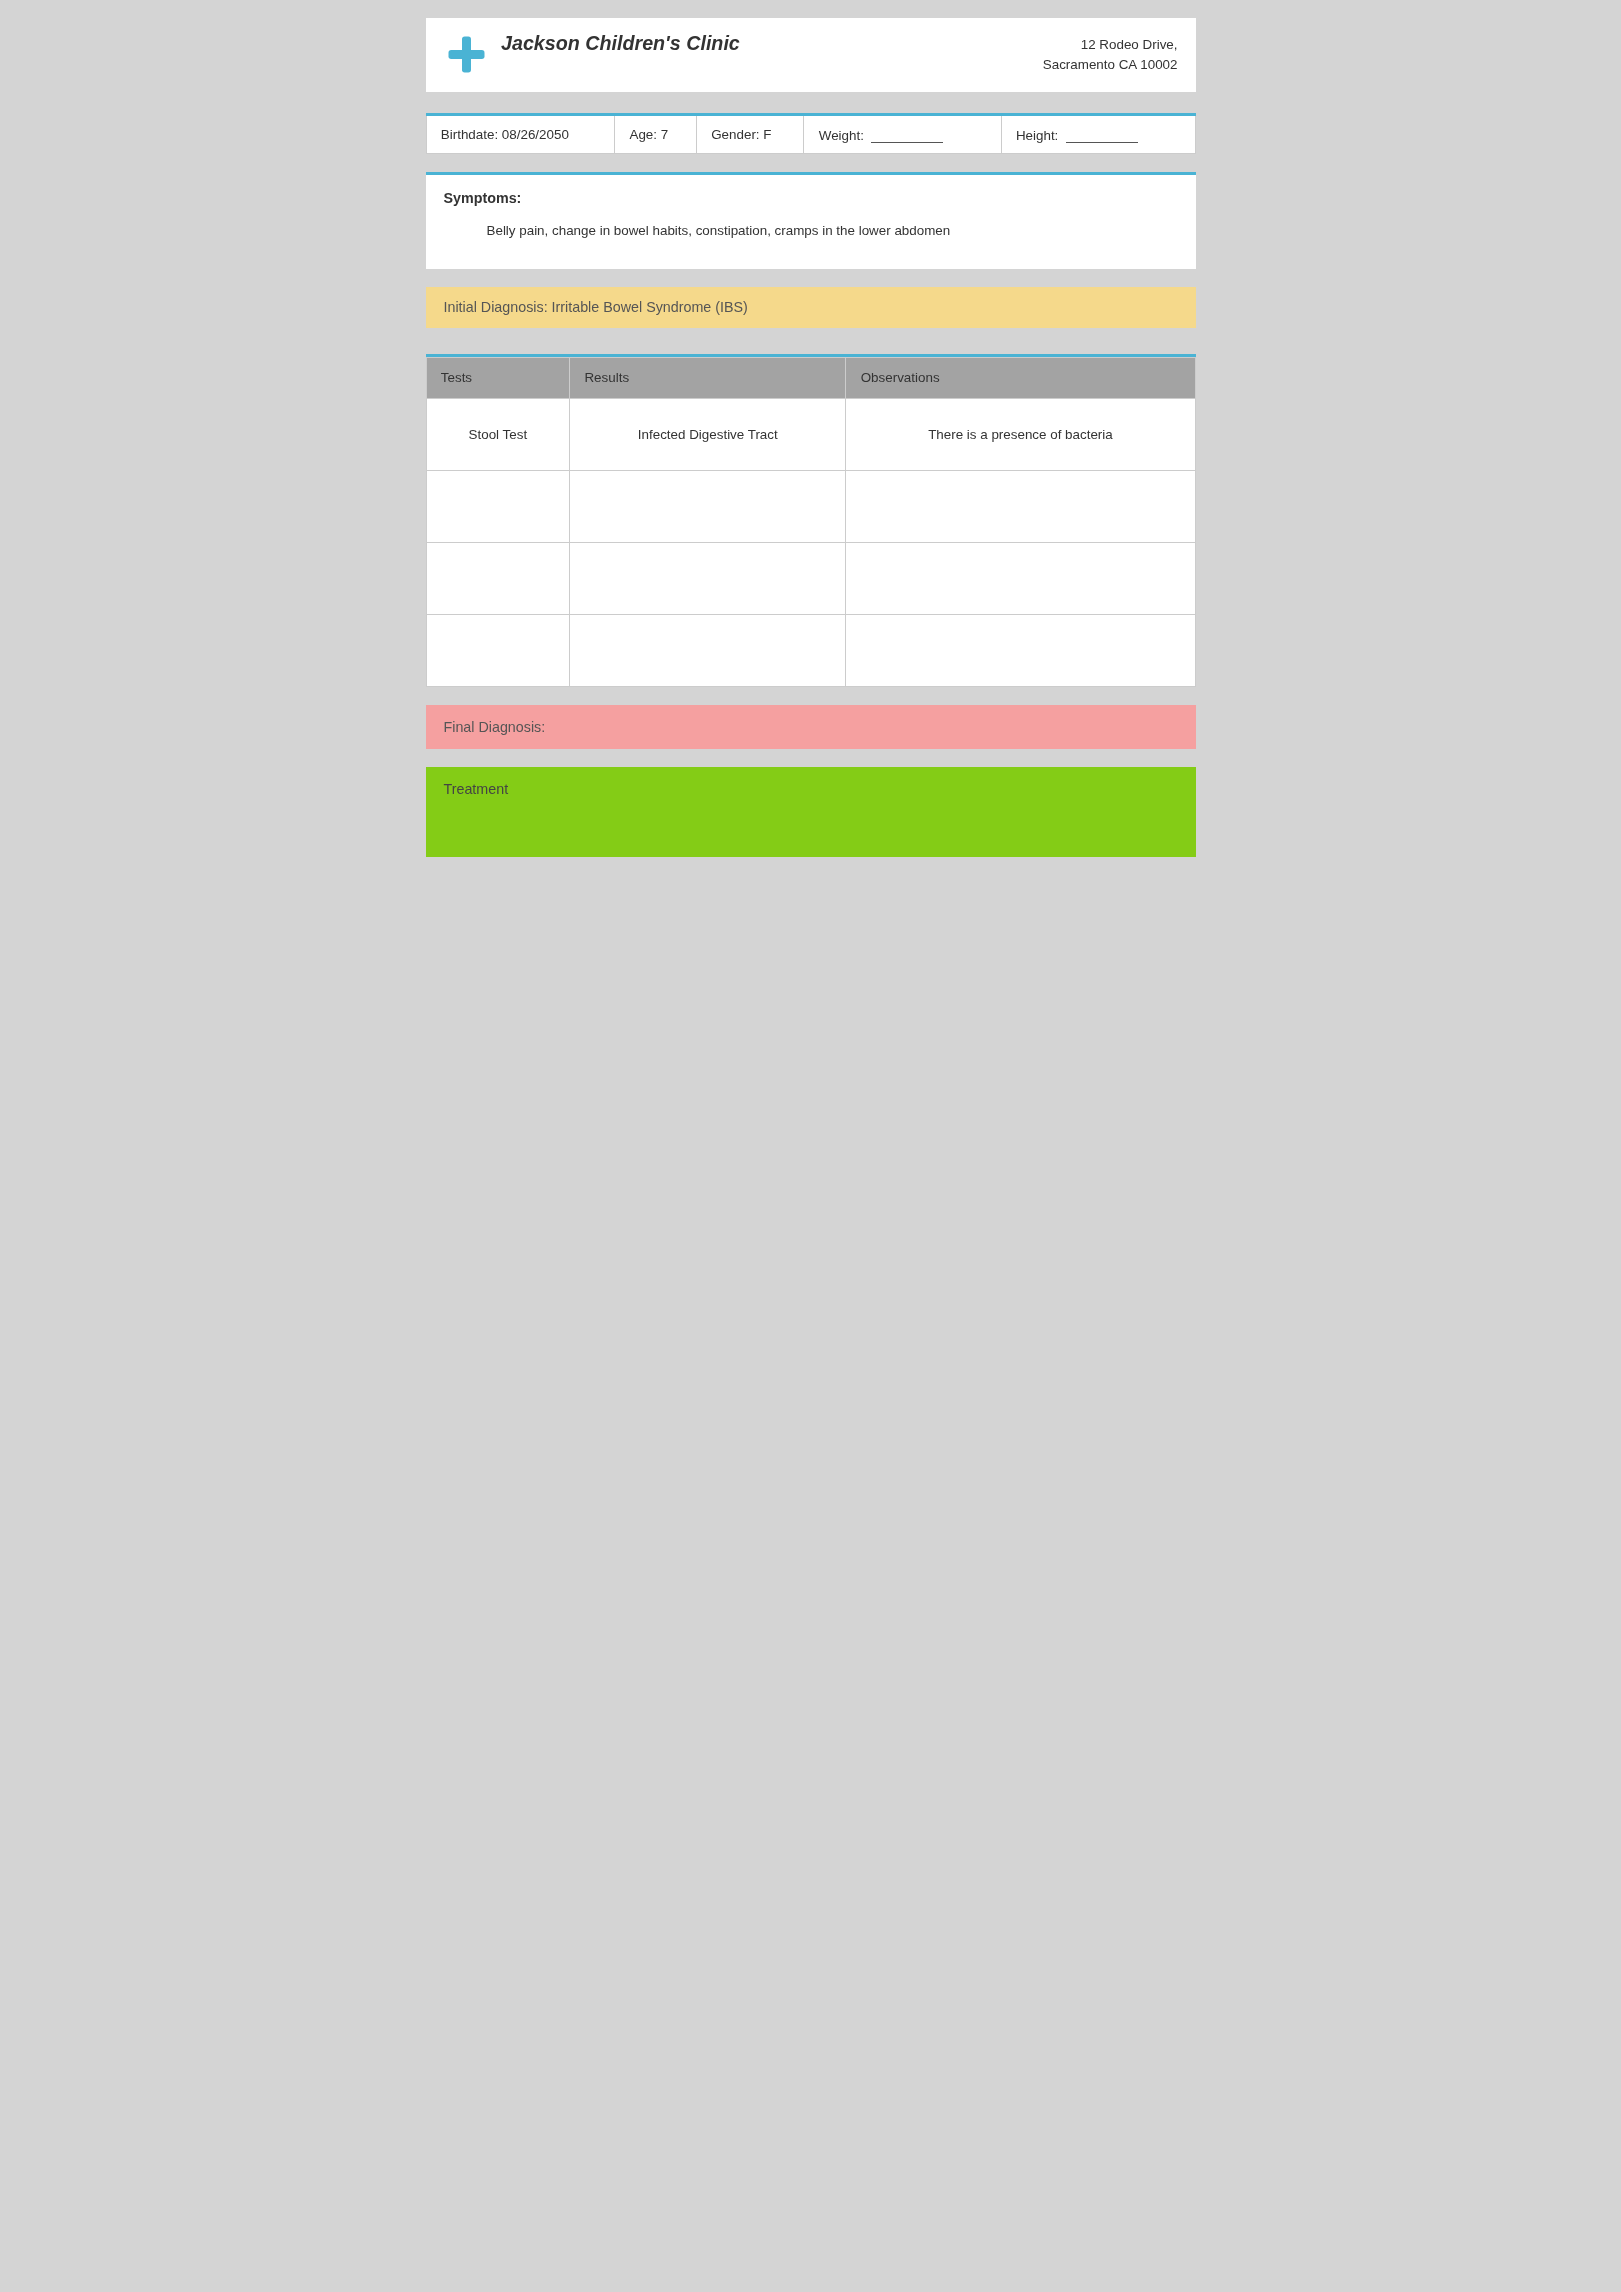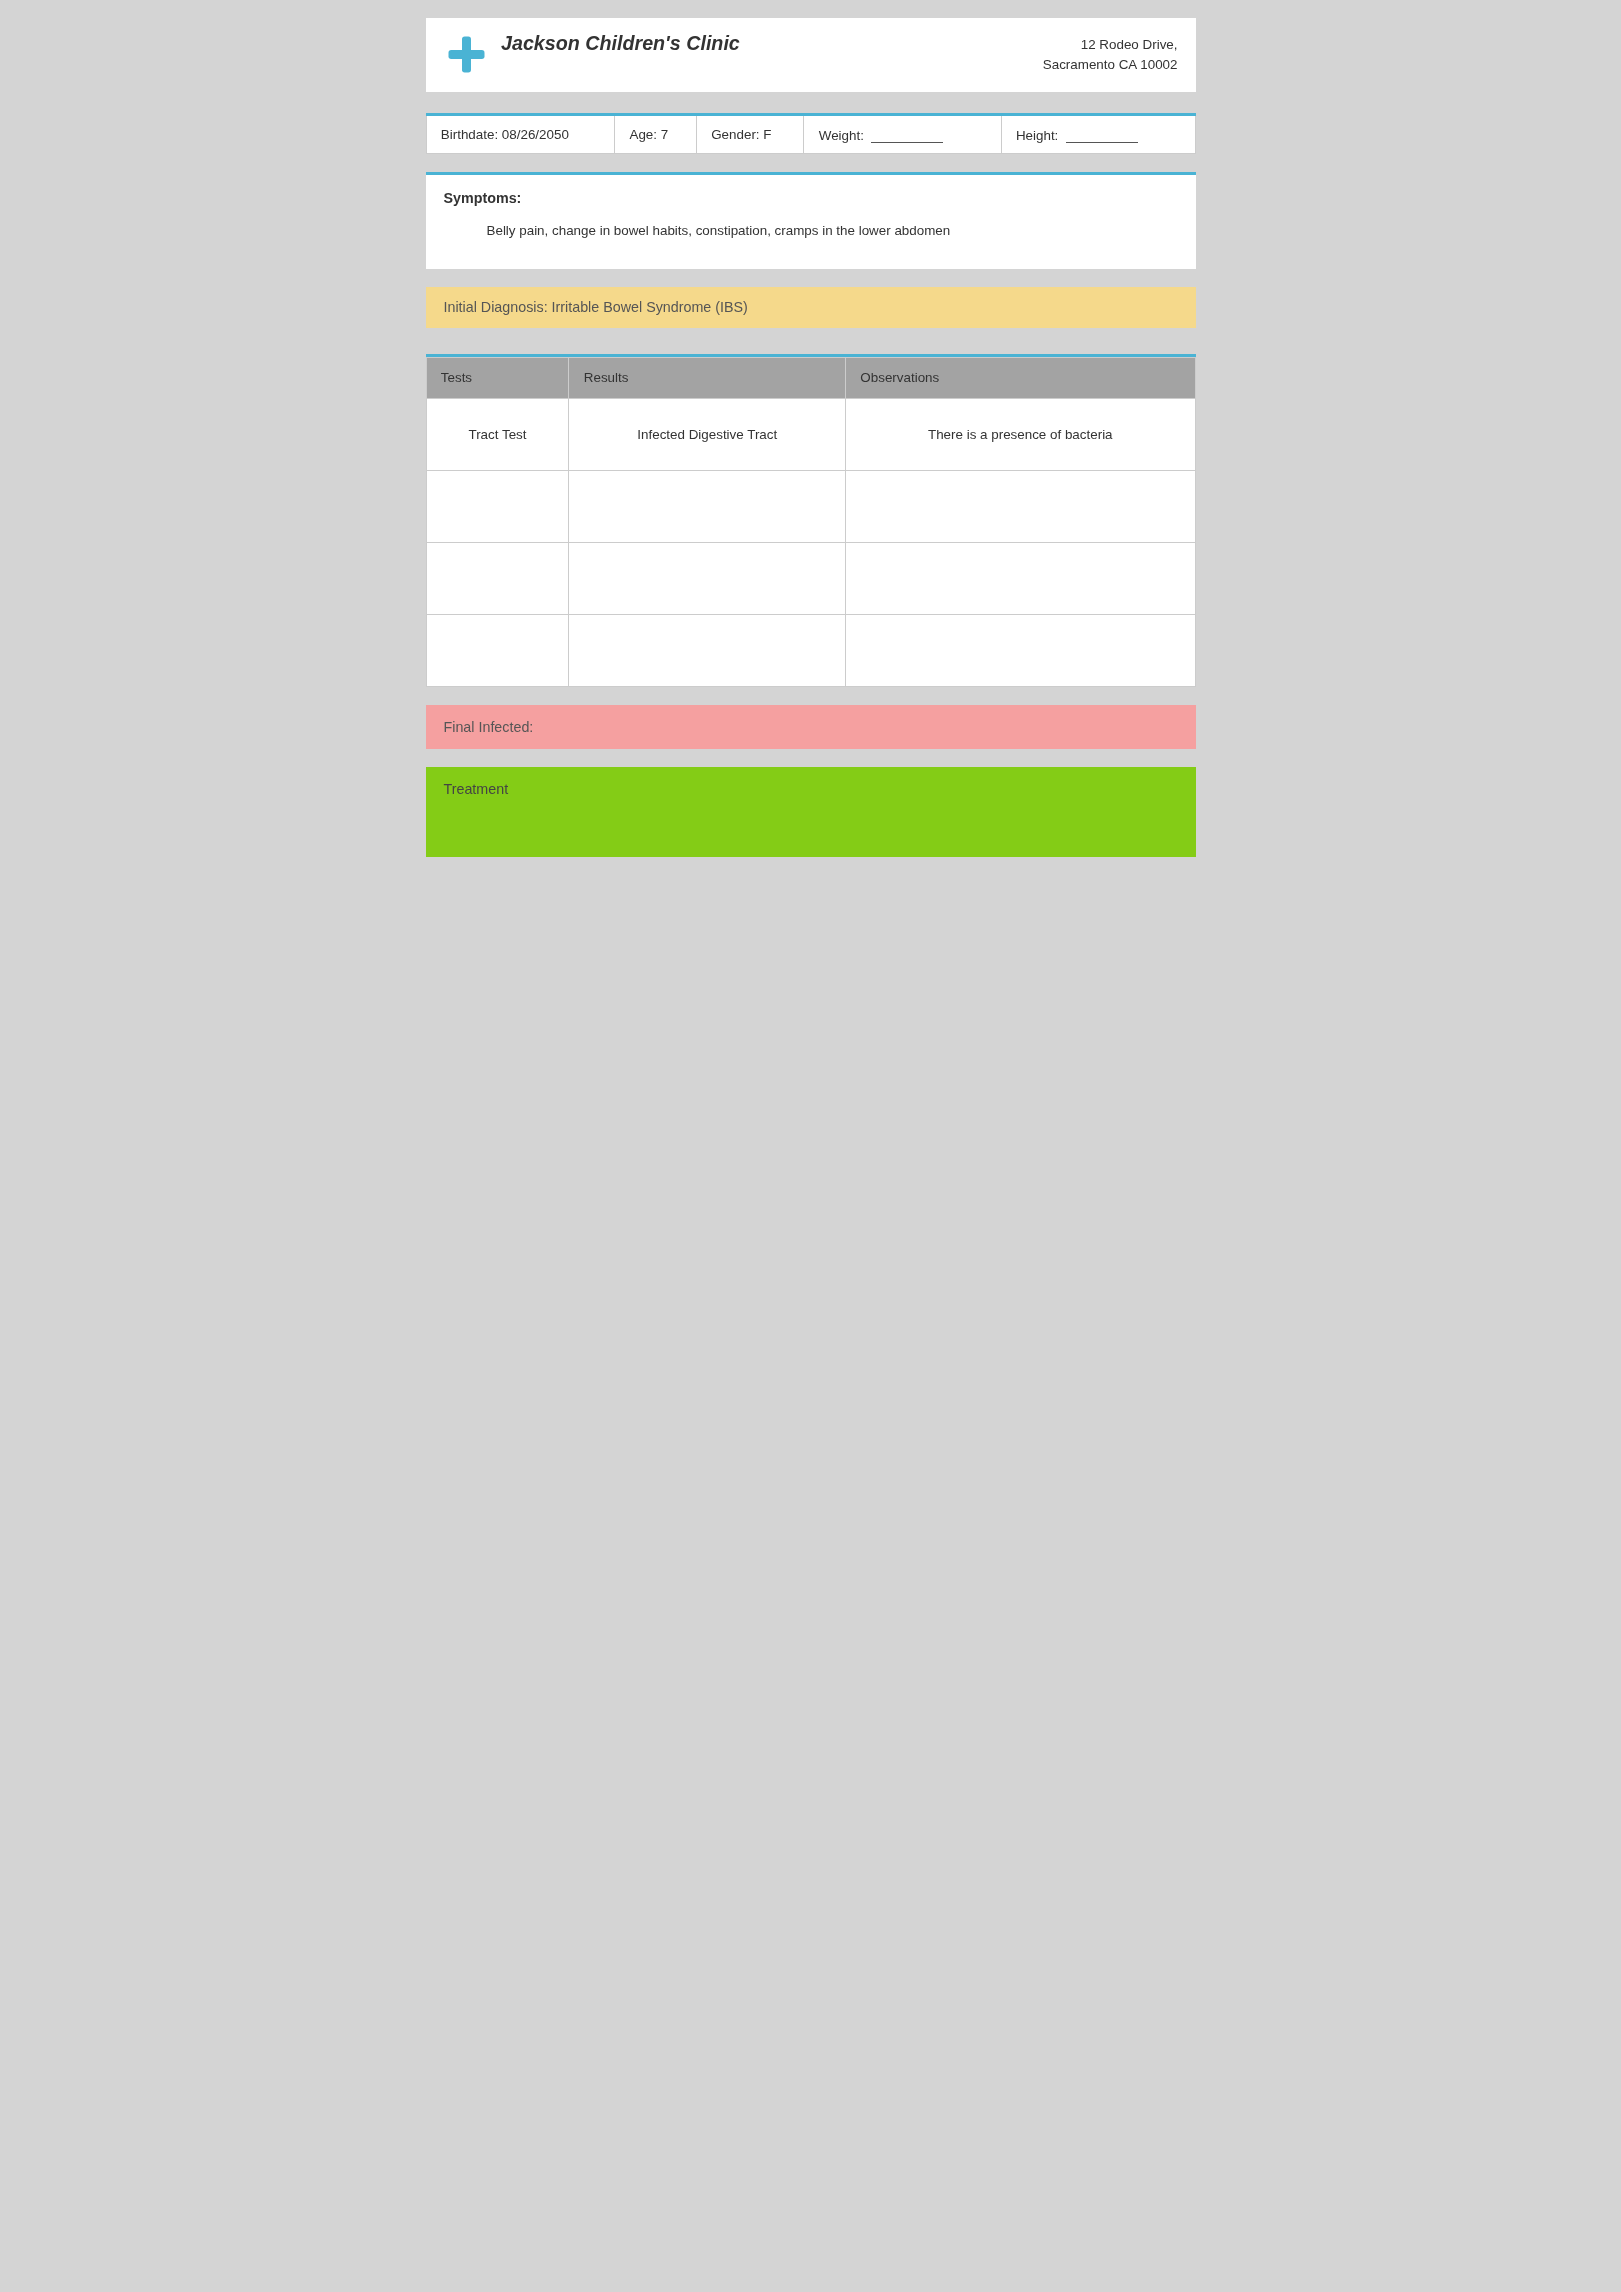--- a/index.html
+++ b/index.html
@@ -241,21 +241,21 @@
   <table class="tests-table">
     <thead>
       <tr>
         <th>Tests</th>
         <th>Results</th>
         <th>Observations</th>
       </tr>
     </thead>
     <tbody id="tests-tbody">
     <tr>
-          <td style="text-align: center;">Tract Test</td>
+          <td style="text-align: center;">Stool Test</td>
           <td>Infected Digestive Tract</td>
           <td>There is a presence of bacteria</td>
         </tr>
         <tr>
           <td style="text-align: center;"></td>
           <td></td>
           <td></td>
         </tr>
         <tr>
           <td style="text-align: center;"></td>
@@ -265,19 +265,19 @@
         <tr>
           <td style="text-align: center;"></td>
           <td></td>
           <td></td>
         </tr>
       </tbody>
   </table>
 </div>
 
 <div class="final-diagnosis-section">
-  <span class="final-diagnosis-label">Final Infected:</span>
+  <span class="final-diagnosis-label">Final Diagnosis:</span>
 </div>
 
 <div class="treatment-section">
   <span class="treatment-label">Treatment</span>
 </div>
 
 
 </body></html>

